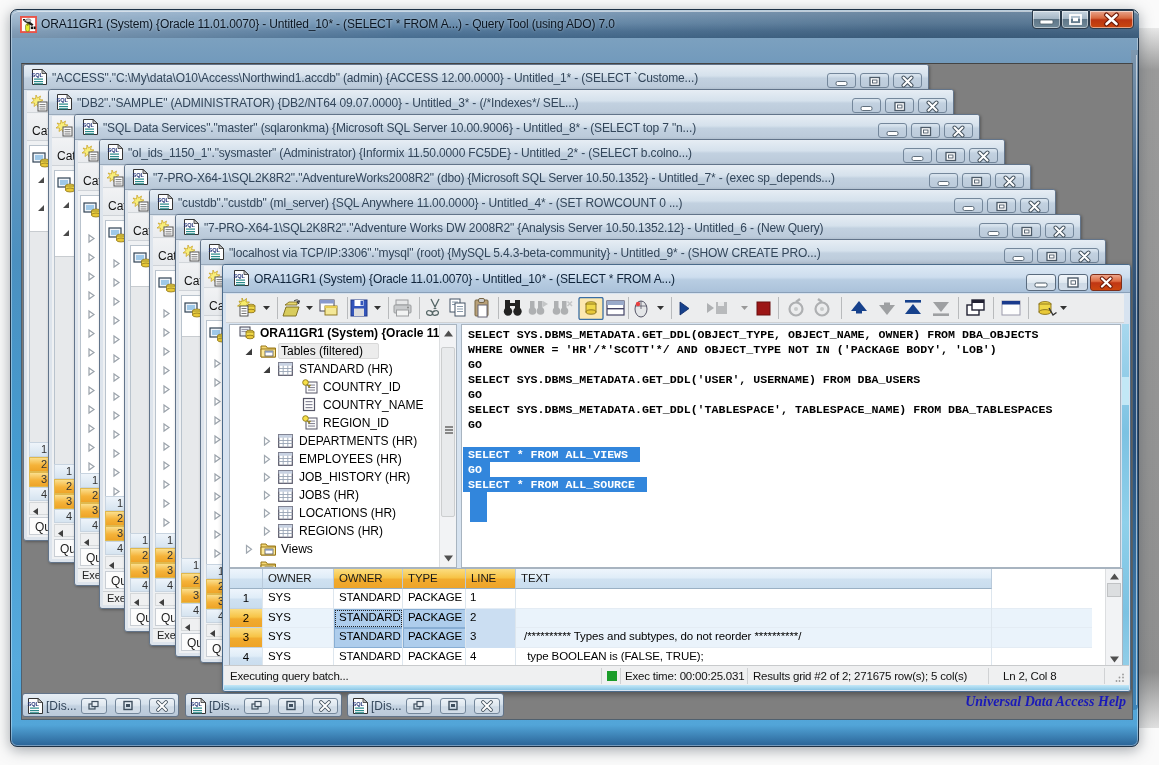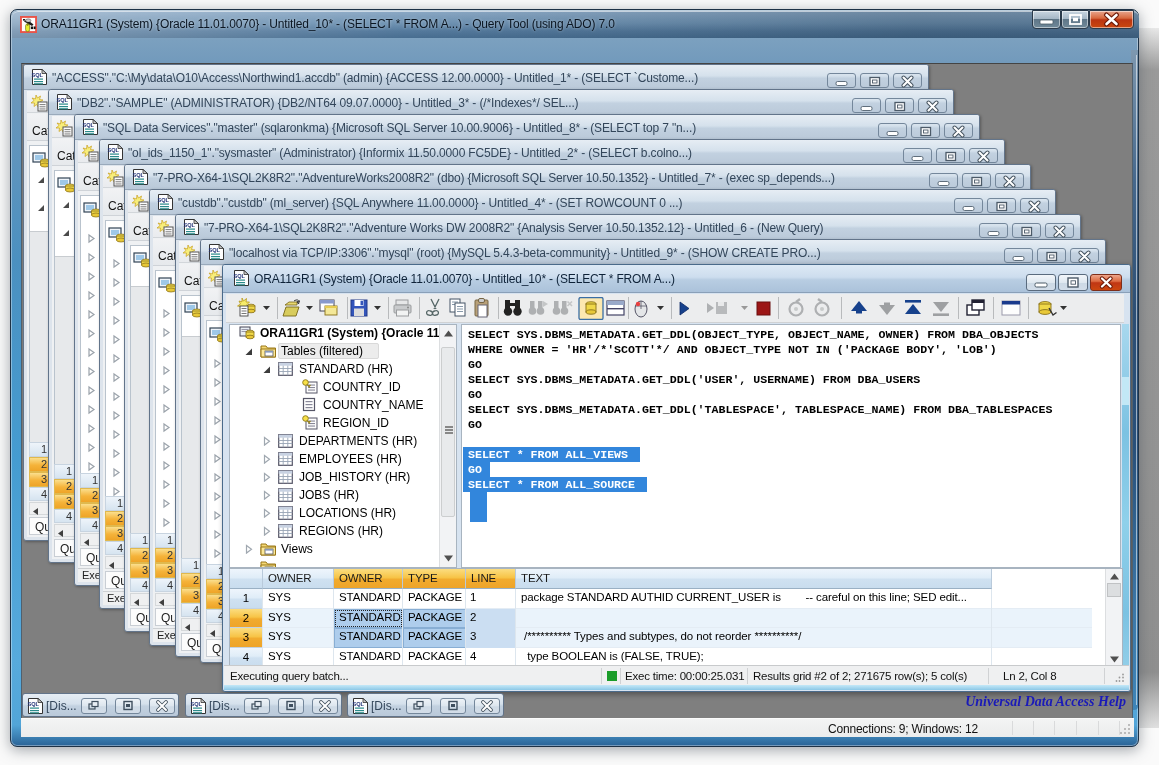--- a/index.html
+++ b/index.html
@@ -975,21 +975,20 @@
 <div style="position:absolute;left:236px;top:0;width:50px;height:20px;background:linear-gradient(#fbdd80,#f7c447 45%,#f1ab2e 55%,#eea429);border-right:1px solid #b9cadb;border-bottom:1px solid #9ab0c4"></div>
 <div style="position:absolute;left:241px;top:3px;color:#1a1a1a">LINE</div>
 <div style="position:absolute;left:286px;top:0;width:476px;height:20px;background:linear-gradient(#eef5fc,#e0edf8 45%,#cfe1f1 55%,#c9ddee);border-right:1px solid #b9cadb;border-bottom:1px solid #9ab0c4"></div>
 <div style="position:absolute;left:291px;top:3px;color:#1a1a1a">TEXT</div>
 <div style="position:absolute;left:0;top:20px;width:33px;height:19.5px;background:linear-gradient(#eef5fc,#e0edf8 45%,#cfe1f1 55%,#c9ddee);border-right:1px solid #b9cadb;border-bottom:1px solid #c4d2e0;text-align:center;line-height:19px">1</div>
 <div style="position:absolute;left:33px;top:20px;width:829px;height:19.5px;background:#fff;border-bottom:1px solid #e4ecf4"></div>
 <div style="position:absolute;left:38px;top:22px">SYS</div>
 <div style="position:absolute;left:109px;top:22px">STANDARD</div>
 <div style="position:absolute;left:178px;top:22px">PACKAGE</div>
 <div style="position:absolute;left:240px;top:22px">1</div>
-<div style="position:absolute;left:291px;top:22px;white-space:nowrap">package STANDARD AUTHID CURRENT_USER is&nbsp;&nbsp;&nbsp;&nbsp;&nbsp;&nbsp;&nbsp;&nbsp;-- careful on this line; SED edit...</div>
 <div style="position:absolute;left:0;top:39.5px;width:33px;height:19.5px;background:linear-gradient(#fbdd80,#f7c447 45%,#f1ab2e 55%,#eea429);border-right:1px solid #b9cadb;border-bottom:1px solid #c4d2e0;text-align:center;line-height:19px">2</div>
 <div style="position:absolute;left:33px;top:39.5px;width:829px;height:19.5px;background:#eaf3fb;border-bottom:1px solid #e4ecf4"></div>
 <div style="position:absolute;left:38px;top:41.5px">SYS</div>
 <div style="position:absolute;left:104px;top:39.5px;width:69px;height:19.5px;background:#aecdec;border:1px solid #88aed4;outline:1px dotted #222;outline-offset:-2px"></div>
 <div style="position:absolute;left:173px;top:39.5px;width:63px;height:19.5px;background:#aecdec;border:1px solid #88aed4"></div>
 <div style="position:absolute;left:236px;top:39.5px;width:50px;height:19.5px;background:#cbdef2"></div>
 <div style="position:absolute;left:109px;top:41.5px">STANDARD</div>
 <div style="position:absolute;left:178px;top:41.5px">PACKAGE</div>
 <div style="position:absolute;left:240px;top:41.5px">2</div>
 <div style="position:absolute;left:0;top:59.0px;width:33px;height:19.5px;background:linear-gradient(#fbdd80,#f7c447 45%,#f1ab2e 55%,#eea429);border-right:1px solid #b9cadb;border-bottom:1px solid #c4d2e0;text-align:center;line-height:19px">3</div>
@@ -1110,30 +1109,13 @@
               <rect x="8" y="2.5" width="8" height="8" fill="none" stroke="#3f4f5e" stroke-width="1.4"></rect>
               <rect x="10" y="5" width="4" height="3" fill="#3f4f5e"></rect>
             </svg></div>
 <div class="mbbtn" style="left:126px"><svg width="24" height="14">
               <path d="M8 3 L16 11 M16 3 L8 11" stroke="#44525e" stroke-width="3.8" stroke-linecap="round"></path>
               <path d="M8 3 L16 11 M16 3 L8 11" stroke="#fff" stroke-width="2" stroke-linecap="round"></path>
             </svg></div>
 </div>
 <div id="brand">Universal Data Access Help</div>
 </div>
-<div id="statusbar">
-<span style="position:absolute;left:807px;top:3px;letter-spacing:-0.2px">Connections: 9; Windows: 12</span>
-<span class="sep" style="left:991px"></span>
-        <span class="sep" style="left:1012px"></span>
-<span class="sep" style="left:1033px"></span>
-        <span class="sep" style="left:1055px"></span>
-<span class="sep" style="left:1077px"></span>
-        <span class="sep" style="left:1098px"></span>
-<svg style="position:absolute;right:3px;bottom:2px" width="12" height="12">
-<circle cx="10" cy="10" r="1" fill="#aaa"></circle>
-          <circle cx="10" cy="6" r="1" fill="#aaa"></circle>
-<circle cx="6" cy="10" r="1" fill="#aaa"></circle>
-          <circle cx="10" cy="2" r="1" fill="#aaa"></circle>
-<circle cx="2" cy="10" r="1" fill="#aaa"></circle>
-          <circle cx="6" cy="6" r="1" fill="#aaa"></circle>
-</svg>
-</div>
 </div>
   </div>
 </body></html>

